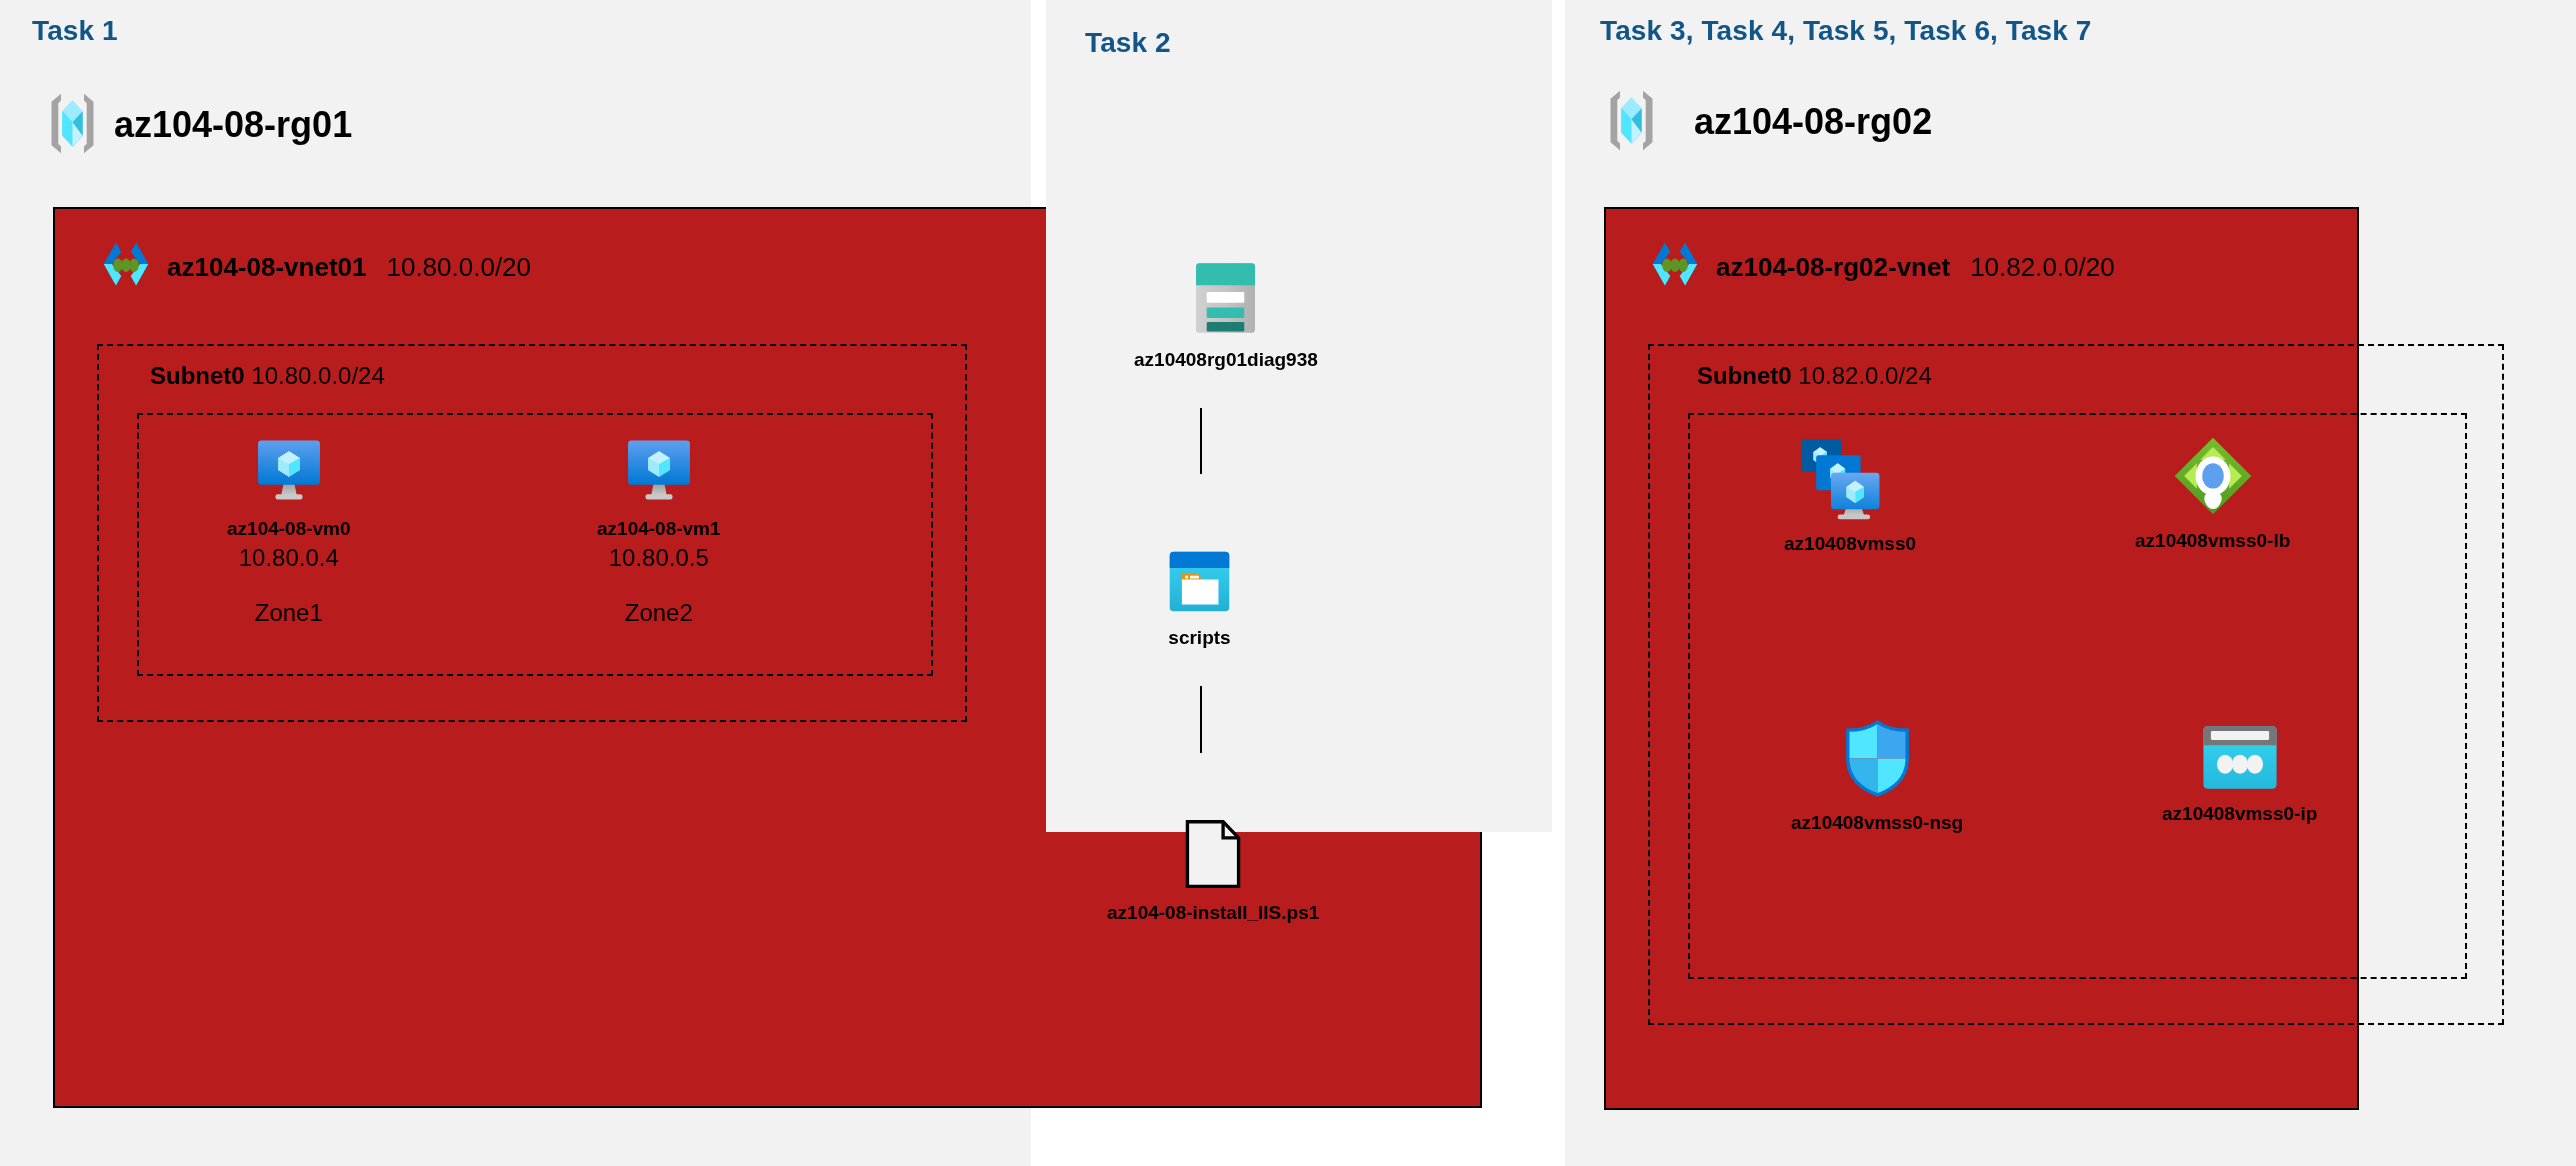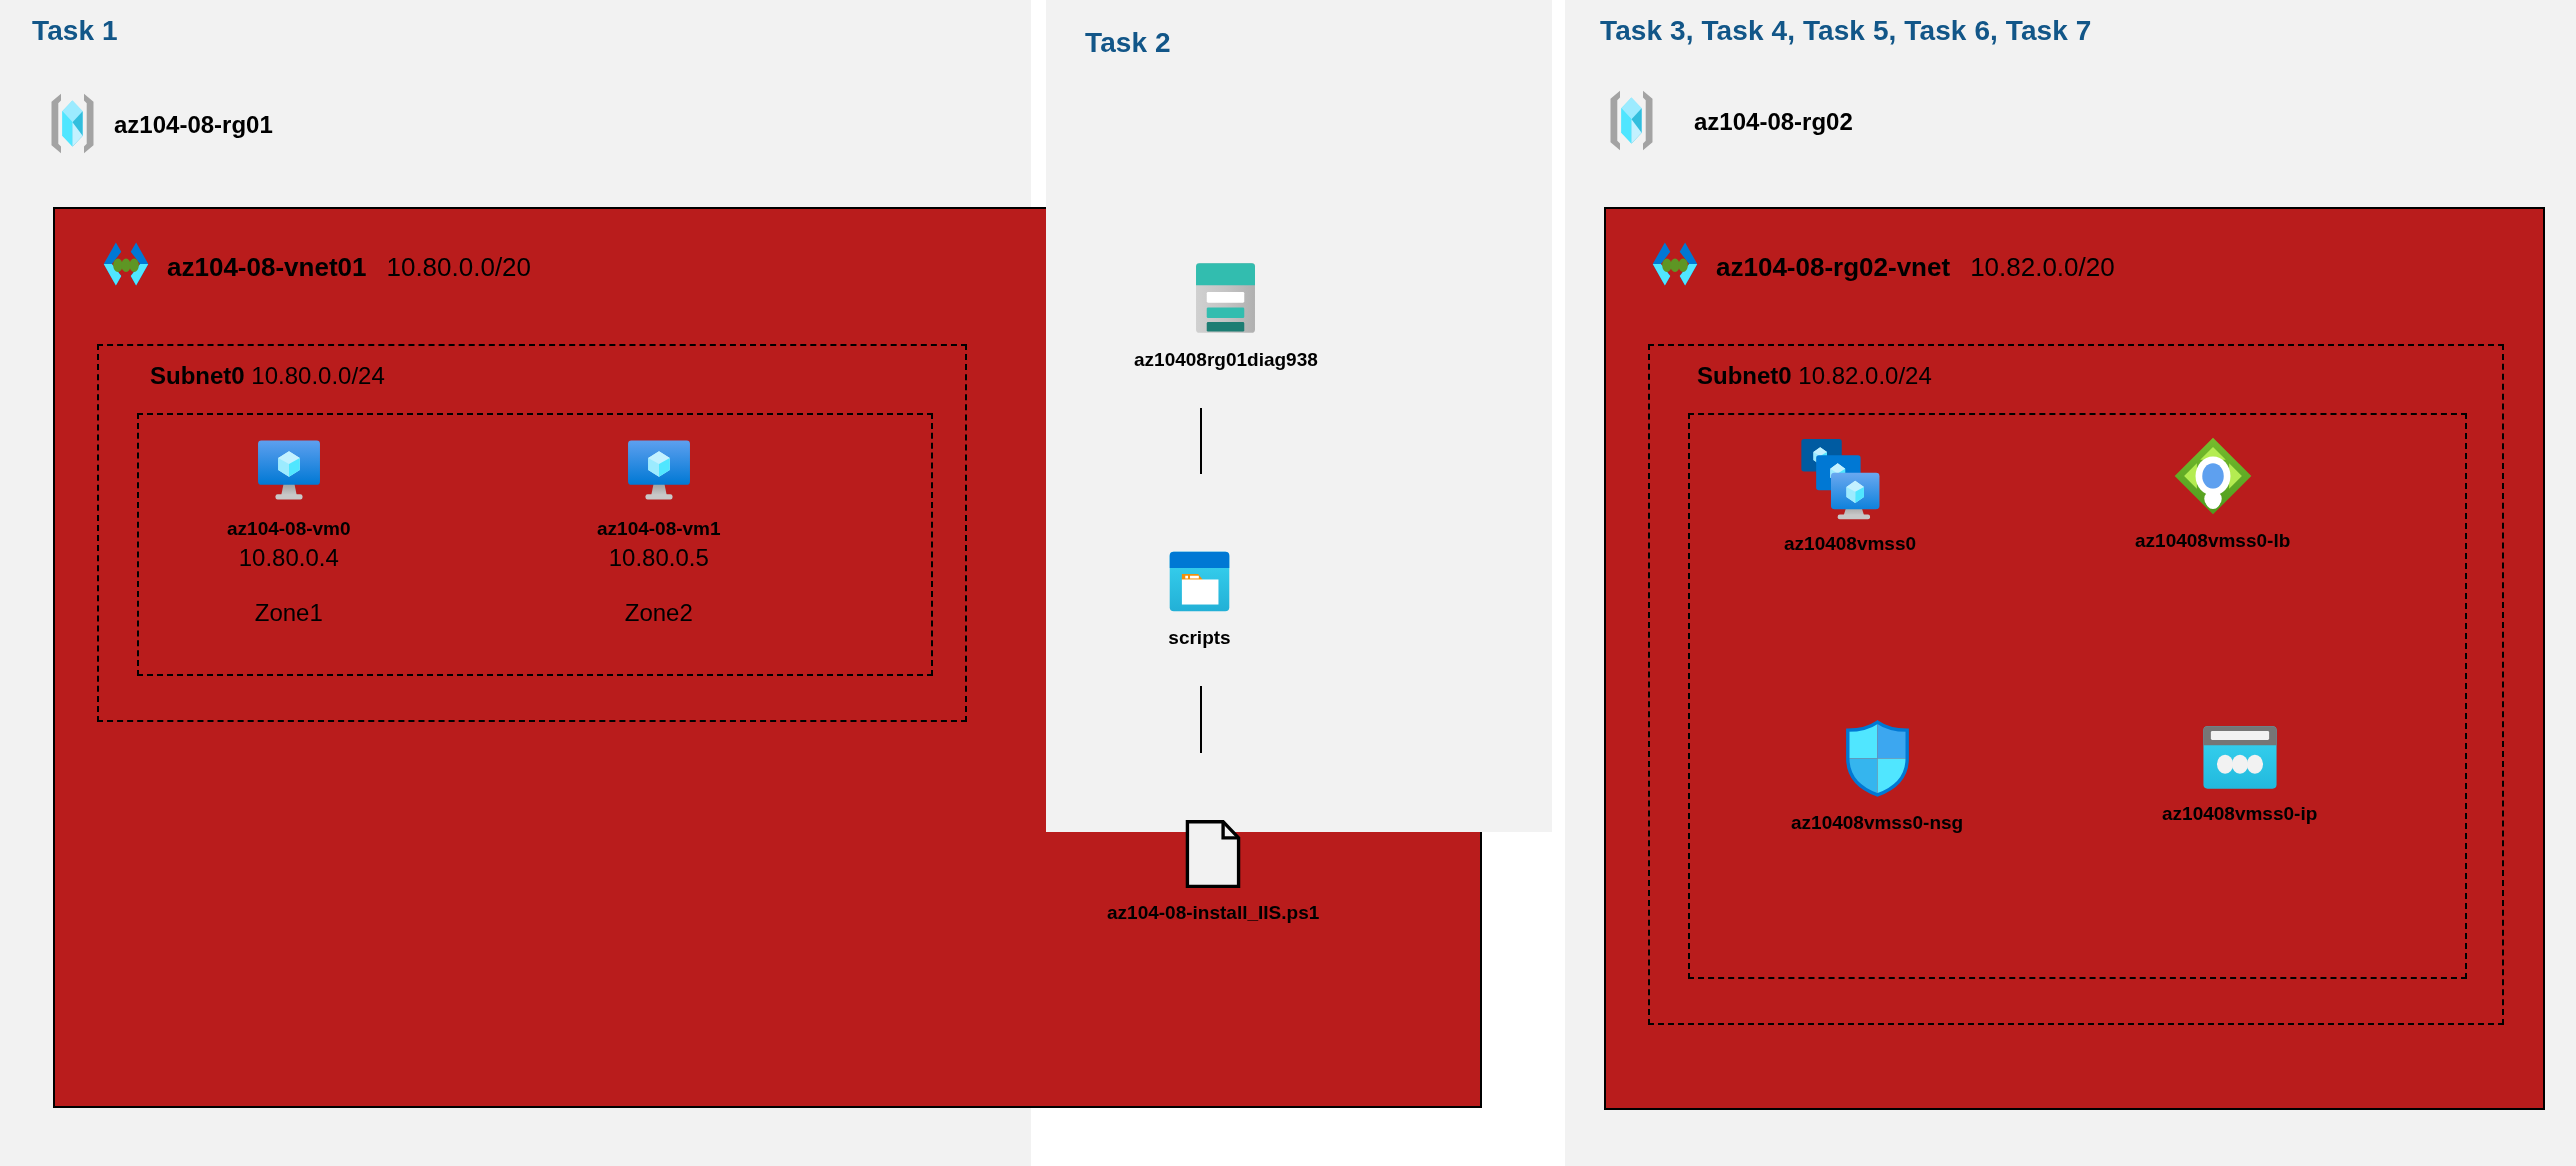--- a/index.html
+++ b/index.html
@@ -40,35 +40,35 @@
   
   .rg-row {
     position: absolute;
     display: flex;
     align-items: center;
     gap: 15px;
   }
   #rg01-row { left: 46px; top: 91px; }
   #rg02-row { left: 40px; top: 88px; gap: 36px; }
   .rg-name {
-    font-size: 24px;
+    font-size: 36px;
     font-weight: bold;
     color: #000;
     white-space: nowrap;
   }
 
   
   .vnet-box {
     position: absolute;
     border: 2.7px solid #000;
     background: #b91c1c;
     box-sizing: border-box;
   }
   #vnet01-box { left: 53px;  top: 207px; width: 1429px; height: 901px; } 
-  #vnet-rg02-box { left: 39px; top: 207px; width: 941px; height: 903px; padding-left: 8px; }
+  #vnet-rg02-box { left: 39px; top: 207px; width: 755px; height: 903px; padding-left: 8px; }
 
   .vnet-row {
     position: absolute;
     display: flex;
     align-items: center;
     gap: 12px;
   }
   #vnet01-row { left: 42px; top: 28px; }
   #vnet02-row { left: 40px; top: 28px; }
   .vnet-name {

